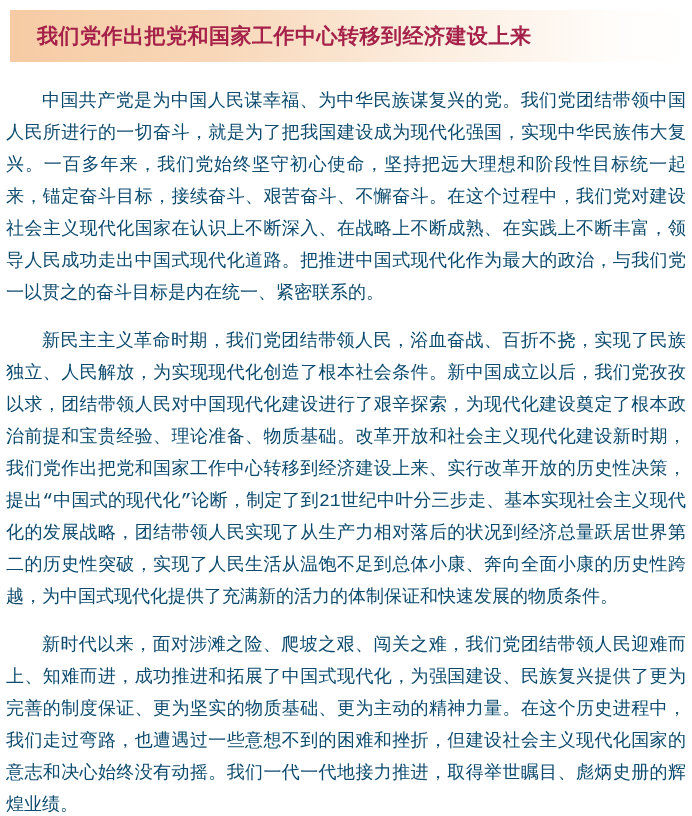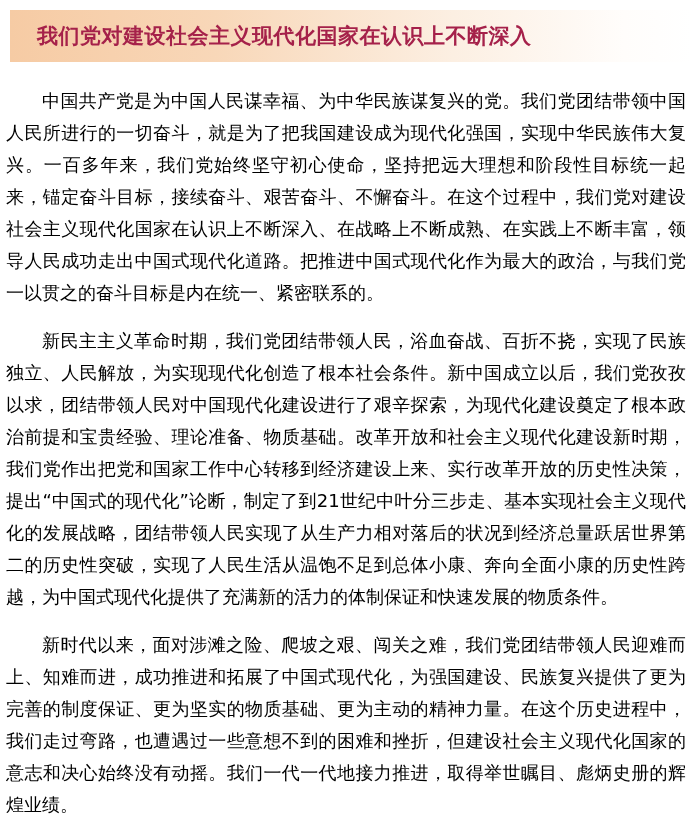--- a/index.html
+++ b/index.html
@@ -35,31 +35,32 @@
     letter-spacing: 0.5px;
     white-space: nowrap;
   }
   .article {
     margin-top: 23px;
     padding: 0 6px;
   }
   .article p {
     font-size: 18px;
     line-height: 32px;
-    color: #000000;
+    color: #0c4a6e;
     text-align: justify;
     text-indent: 2em;
     margin-bottom: 16px;
+    font-family: Liberation Mono, monospace;
   }
 </style>
 </head>
 <body>
 
 <div class="page">
   <div class="header">
-    <h1>我们党对建设社会主义现代化国家在认识上不断深入</h1>
+    <h1>我们党作出把党和国家工作中心转移到经济建设上来</h1>
   </div>
   <div class="article">
     <p>中国共产党是为中国人民谋幸福、为中华民族谋复兴的党。我们党团结带领中国人民所进行的一切奋斗，就是为了把我国建设成为现代化强国，实现中华民族伟大复兴。一百多年来，我们党始终坚守初心使命，坚持把远大理想和阶段性目标统一起来，锚定奋斗目标，接续奋斗、艰苦奋斗、不懈奋斗。在这个过程中，我们党对建设社会主义现代化国家在认识上不断深入、在战略上不断成熟、在实践上不断丰富，领导人民成功走出中国式现代化道路。把推进中国式现代化作为最大的政治，与我们党一以贯之的奋斗目标是内在统一、紧密联系的。</p>
     <p>新民主主义革命时期，我们党团结带领人民，浴血奋战、百折不挠，实现了民族独立、人民解放，为实现现代化创造了根本社会条件。新中国成立以后，我们党孜孜以求，团结带领人民对中国现代化建设进行了艰辛探索，为现代化建设奠定了根本政治前提和宝贵经验、理论准备、物质基础。改革开放和社会主义现代化建设新时期，我们党作出把党和国家工作中心转移到经济建设上来、实行改革开放的历史性决策，提出“中国式的现代化”论断，制定了到21世纪中叶分三步走、基本实现社会主义现代化的发展战略，团结带领人民实现了从生产力相对落后的状况到经济总量跃居世界第二的历史性突破，实现了人民生活从温饱不足到总体小康、奔向全面小康的历史性跨越，为中国式现代化提供了充满新的活力的体制保证和快速发展的物质条件。</p>
     <p>新时代以来，面对涉滩之险、爬坡之艰、闯关之难，我们党团结带领人民迎难而上、知难而进，成功推进和拓展了中国式现代化，为强国建设、民族复兴提供了更为完善的制度保证、更为坚实的物质基础、更为主动的精神力量。在这个历史进程中，我们走过弯路，也遭遇过一些意想不到的困难和挫折，但建设社会主义现代化国家的意志和决心始终没有动摇。我们一代一代地接力推进，取得举世瞩目、彪炳史册的辉煌业绩。</p>
   </div>
 </div>
 
 </body></html>

